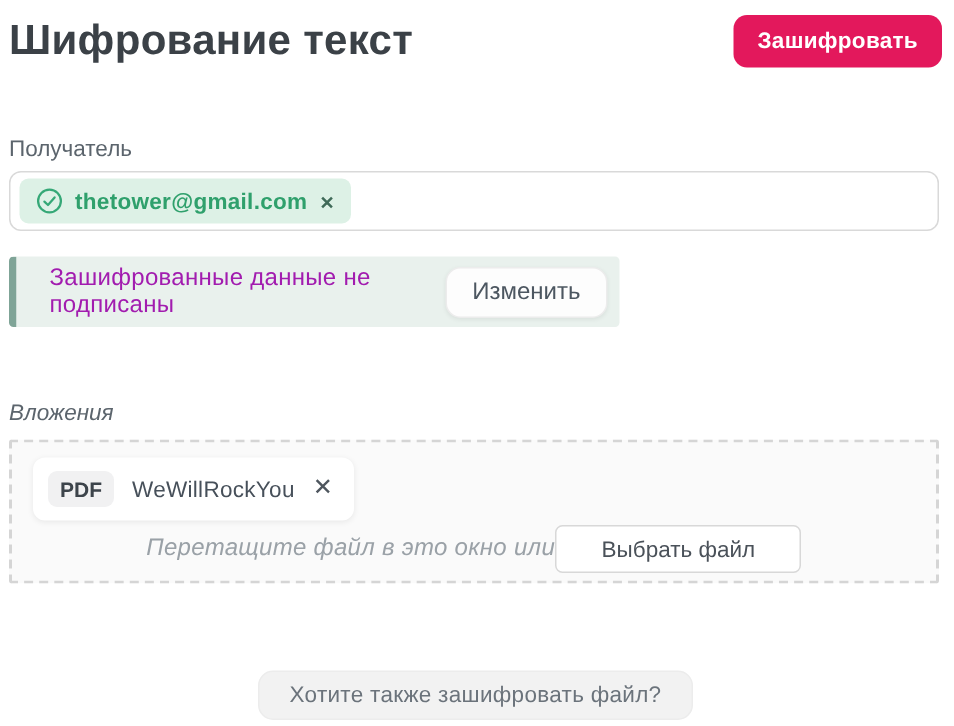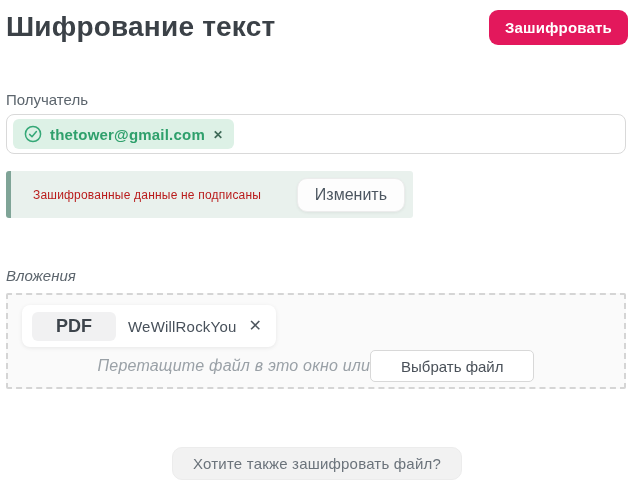--- a/index.html
+++ b/index.html
@@ -56,21 +56,21 @@
   
   .banner {
     margin-top: 17px;
     width: 407px; height: 47px;
     background: #e9f1ed;
     border-left: 5px solid #7fa497;
     border-radius: 3px;
     display: flex; align-items: center;
     padding-left: 22px; padding-right: 8px;
   }
-  .banner-text { font-size: 12px; color: #b91c1c; letter-spacing: 0.2px; }
+  .banner-text { font-size: 16px; color: #a21caf; letter-spacing: 0.2px; }
   .change-btn {
     margin-left: auto;
     background: #fdfdfd; color: #4d5761;
     border: 1px solid #ececec; border-radius: 10px;
     font-family: inherit; font-size: 16px;
     height: 34px; padding: 0 17px; cursor: pointer;
     box-shadow: 0 1px 3px rgba(0,0,0,0.06);
   }
   
   .attachments-label { margin-top: 49px; margin-bottom: 9px; font-style: italic; }
@@ -81,22 +81,22 @@
     padding: 10px 14px 0 14px;
   }
   .file-card {
     display: inline-flex; align-items: center; gap: 12px;
     background: #ffffff; border-radius: 8px;
     height: 42px; padding: 0 14px 0 10px;
     box-shadow: 0 1px 4px rgba(0,0,0,0.08);
   }
   .file-type-badge {
     background: #f1f1f2; border-radius: 6px;
-    font-size: 18px; font-weight: 700; color: #3d444b;
-    padding: 4px 24px;
+    font-size: 14px; font-weight: 700; color: #3d444b;
+    padding: 4px 8px;
   }
   .file-name { font-size: 15px; color: #47505a; letter-spacing: 0.2px; }
   .file-close {
     font-size: 16px; color: #4e565e; cursor: pointer; line-height: 1;
   }
   .drop-hint-row {
     display: flex; align-items: center; justify-content: center; 
     margin-top: 3px;
   }
   .drop-hint {

